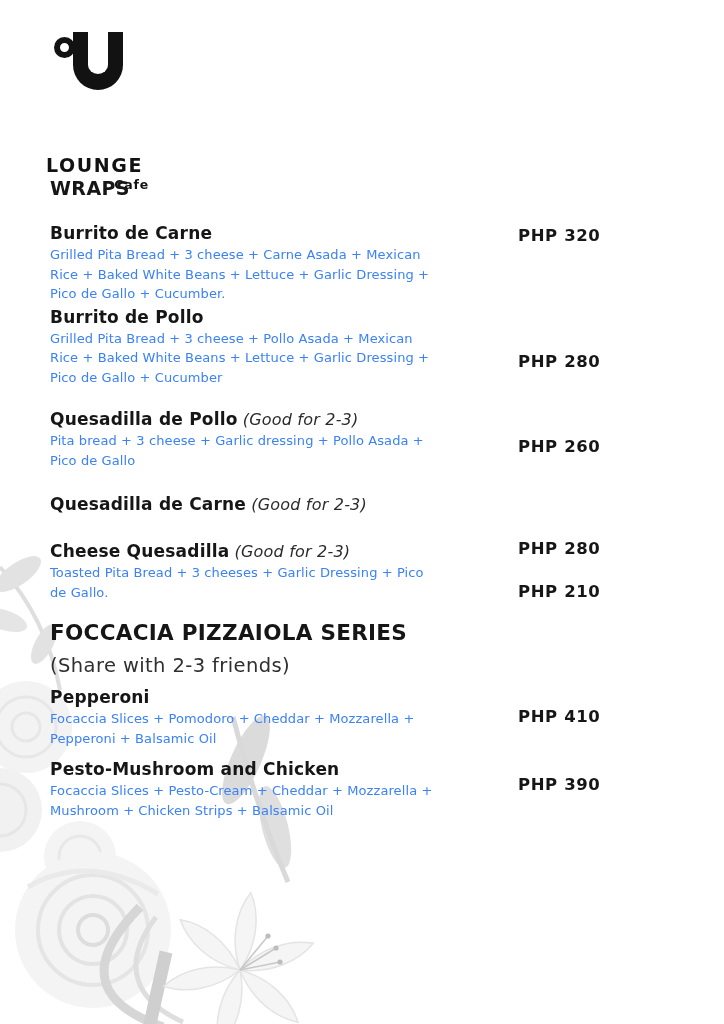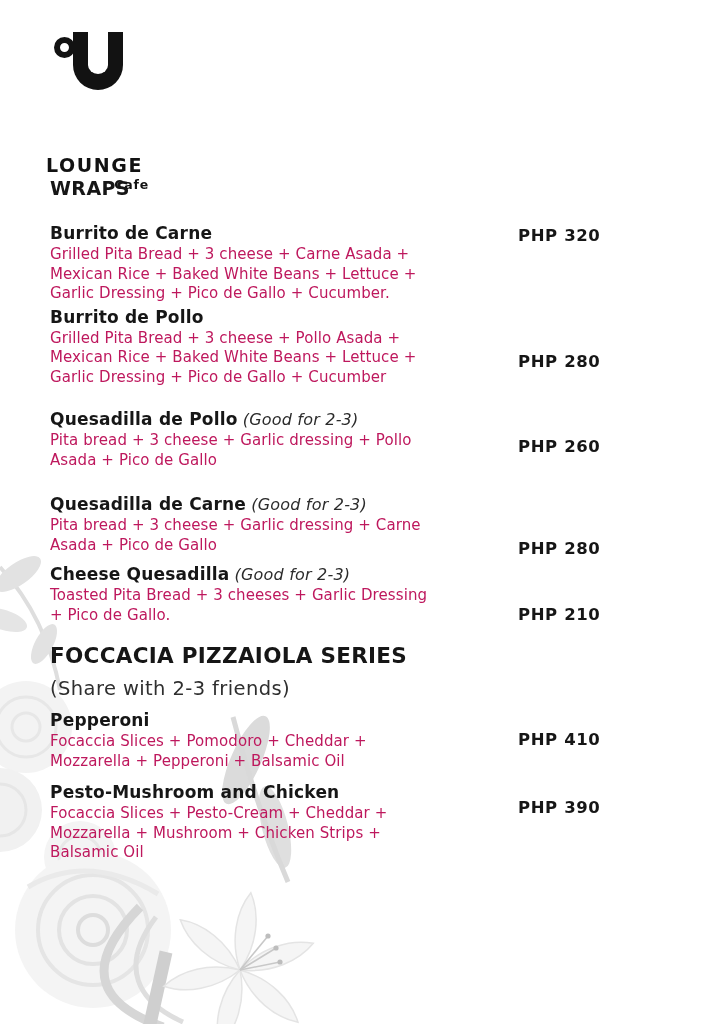--- a/index.html
+++ b/index.html
@@ -49,32 +49,32 @@
   }
   .section-2 .section-title{
     font-size:21.5px;line-height:26px;margin:18px 0 8px 0;letter-spacing:0.3px;
   }
   .section-subtitle{
     font-size:19.5px;font-weight:400;color:#2f2f2f;
     letter-spacing:0.4px;line-height:24px;margin:0 0 8px 0;
   }
   .menu-item{position:relative;}
   .mb-17{margin-bottom:2px}.mb-21{margin-bottom:21px}.mb-23{margin-bottom:23px}
-  .mb-8{margin-bottom:8px}.mb-0{margin-bottom:0}.mb-18{margin-bottom:10px}
+  .mb-8{margin-bottom:24px}.mb-0{margin-bottom:0}.mb-18{margin-bottom:10px}
   .item-title{line-height:23px;}
   .item-name{
     font-size:17px;font-weight:800;color:#161616;letter-spacing:0.2px;
   }
   .item-note{
     font-size:16px;font-style:italic;font-weight:400;color:#2b2b2b;
     letter-spacing:0.2px;
   }
   .item-desc{
     width:394px;
-    font-size:15px;font-weight:400;color:#be185d;
+    font-size:13px;font-weight:400;color:#3b82f6;
     letter-spacing:0.1px;line-height:19.5px;
   }
   .price{
     position:absolute;left:468px;white-space:nowrap;
     font-size:16.5px;font-weight:800;color:#161616;letter-spacing:0.6px;
     line-height:23px;
   }
   .po-2{top:2px}.po-26{top:44px}.po-27{top:27px}.po-40{top:40px}
   .po-11{top:19px}.po-15{top:15px}
 </style>
@@ -179,21 +179,20 @@
         </div>
         <div class="item-desc">Pita bread + 3 cheese + Garlic dressing + Pollo Asada + Pico de Gallo</div>
         <div class="price po-27">PHP 260</div>
       </div>
 
       <div class="menu-item mb-8">
         <div class="item-title">
           <span class="item-name">Quesadilla de Carne</span>
           <span class="item-note">(Good for 2-3)</span>
         </div>
-        <div class="item-desc">Pita bread + 3 cheese + Garlic dressing + Carne Asada + Pico de Gallo</div>
         <div class="price po-26">PHP 280</div>
       </div>
 
       <div class="menu-item mb-0">
         <div class="item-title">
           <span class="item-name">Cheese Quesadilla</span>
           <span class="item-note">(Good for 2-3)</span>
         </div>
         <div class="item-desc">Toasted Pita Bread + 3 cheeses + Garlic Dressing + Pico de Gallo.</div>
         <div class="price po-40">PHP 210</div>

